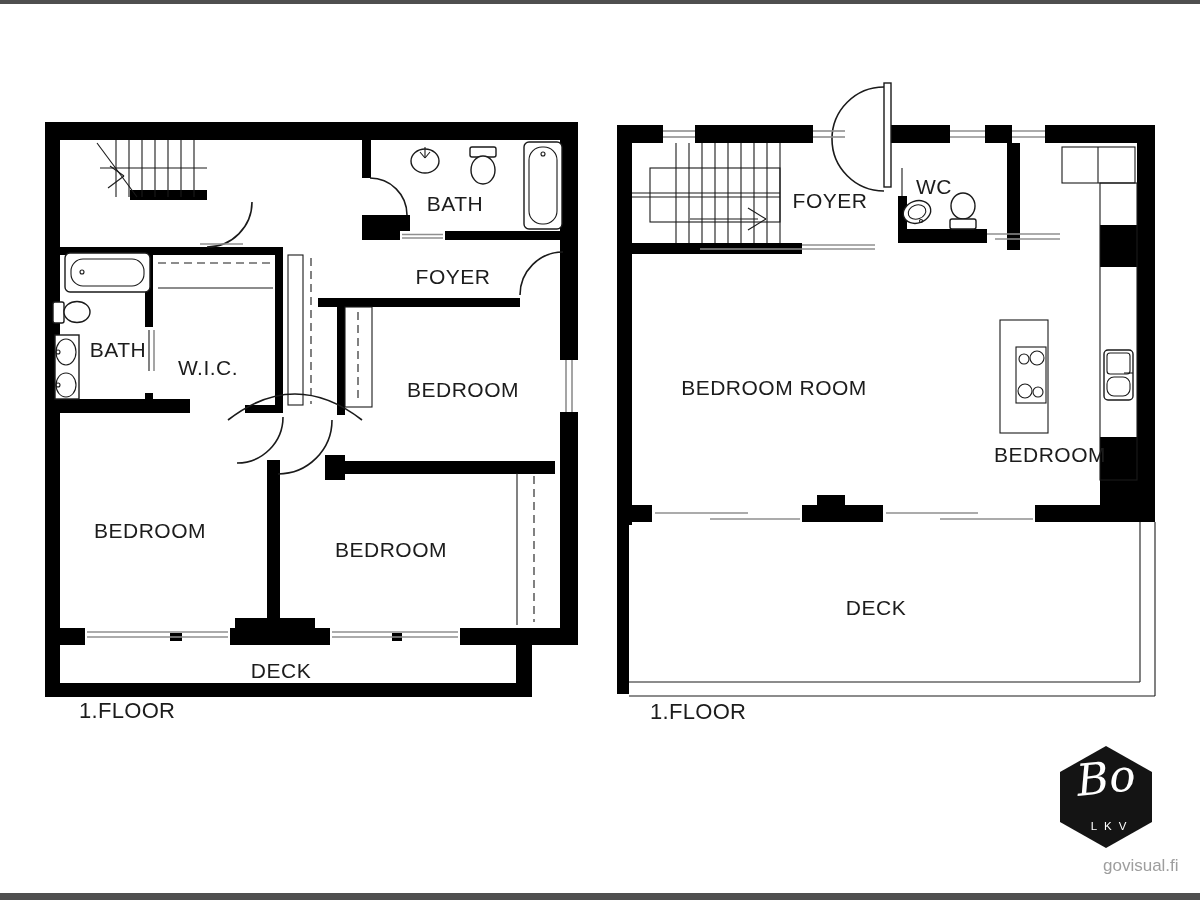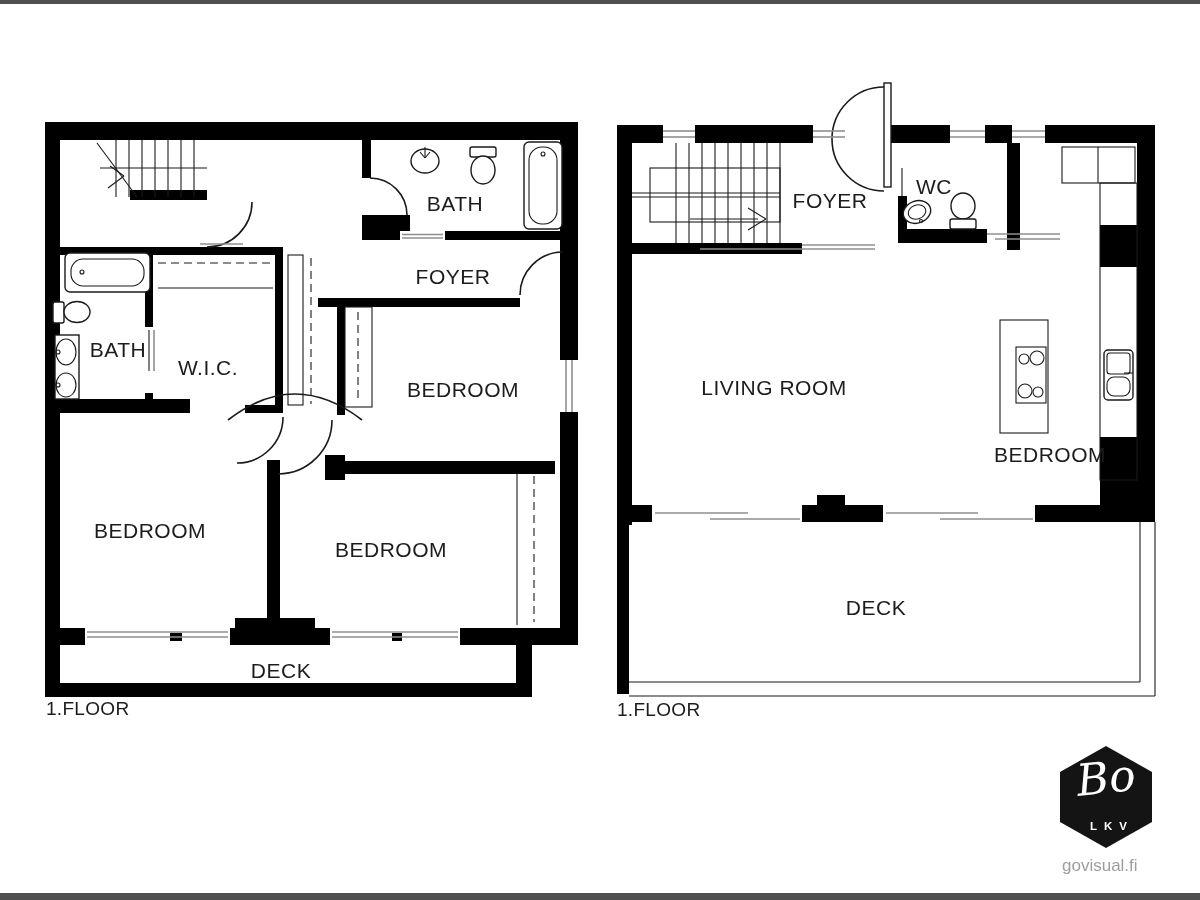--- a/index.html
+++ b/index.html
@@ -19,39 +19,39 @@
   .fx{fill:#fff;stroke:var(--line);stroke-width:1.4;}
   .ln{fill:none;stroke:var(--line);stroke-width:1.6;}
   .tn{fill:none;stroke:var(--line);stroke-width:1.1;}
   .gl{fill:none;stroke:var(--winline);stroke-width:1.6;}
   .dsh{stroke-dasharray:8 5;}
   .room-label{
     position:absolute;transform:translate(-50%,-50%);white-space:nowrap;
     font-size:21px;letter-spacing:.5px;color:var(--label);
   }
   .floor-label{
-    position:absolute;font-size:19px;color:var(--label);letter-spacing:.3px;white-space:nowrap;
+    position:absolute;font-size:22px;color:var(--label);letter-spacing:.3px;white-space:nowrap;margin-left:33px;
   }
   .disclaimer{
     position:absolute;left:95px;top:833px;font-size:19.5px;color:var(--muted);
     letter-spacing:.3px;white-space:nowrap;
   }
   .website{
-    position:absolute;left:1062px;top:856px;font-size:17px;color:var(--muted);white-space:nowrap;
+    position:absolute;left:1103px;top:856px;font-size:17px;color:var(--muted);white-space:nowrap;
   }
   .logo{position:absolute;left:1058px;top:744px;width:96px;height:106px;}
   .logo svg{position:absolute;left:0;top:0;}
   .logo-bo{
     position:absolute;left:0;top:8px;width:96px;text-align:center;
     font-family:"DejaVu Serif",serif;font-style:italic;font-size:44px;
     color:var(--logo-fg);transform:rotate(-6deg);
   }
   .logo-lkv{
     position:absolute;left:6px;top:76px;width:96px;text-align:center;
-    font-size:11.5px;letter-spacing:7px;color:var(--logo-fg);font-weight:bold;
+    font-size:11.5px;letter-spacing:7px;color:var(--logo-fg);font-weight:normal;
   }
 </style>
 </head>
 <body>
 
 <div class="canvas">
   <div class="edge-bar top"></div>
   <div class="edge-bar bottom"></div>
 
   <svg class="plan" width="1200" height="900" viewBox="0 0 1200 900">
@@ -285,21 +285,21 @@
   <div class="room-label" style="left:118px;top:350px">BATH</div>
   <div class="room-label" style="left:208px;top:368px">W.I.C.</div>
   <div class="room-label" style="left:463px;top:390px">BEDROOM</div>
   <div class="room-label" style="left:150px;top:531px">BEDROOM</div>
   <div class="room-label" style="left:391px;top:550px">BEDROOM</div>
   <div class="room-label" style="left:281px;top:671px">DECK</div>
   <div class="floor-label" style="left:46px;top:698px">1.FLOOR</div>
 
   <div class="room-label" style="left:830px;top:201px">FOYER</div>
   <div class="room-label" style="left:934px;top:187px">WC</div>
-  <div class="room-label" style="left:774px;top:388px">LIVING ROOM</div>
+  <div class="room-label" style="left:774px;top:388px">BEDROOM ROOM</div>
   <div class="room-label" style="left:1050px;top:455px">BEDROOM</div>
   <div class="room-label" style="left:876px;top:608px">DECK</div>
   <div class="floor-label" style="left:617px;top:699px">1.FLOOR</div>
 
 
   <div class="logo">
     <svg width="96" height="106" viewBox="0 0 96 106">
       <polygon points="48,2 94,28 94,78 48,104 2,78 2,28" style="fill:var(--logo-bg)"></polygon>
     </svg>
     <div class="logo-bo">Bo</div>

